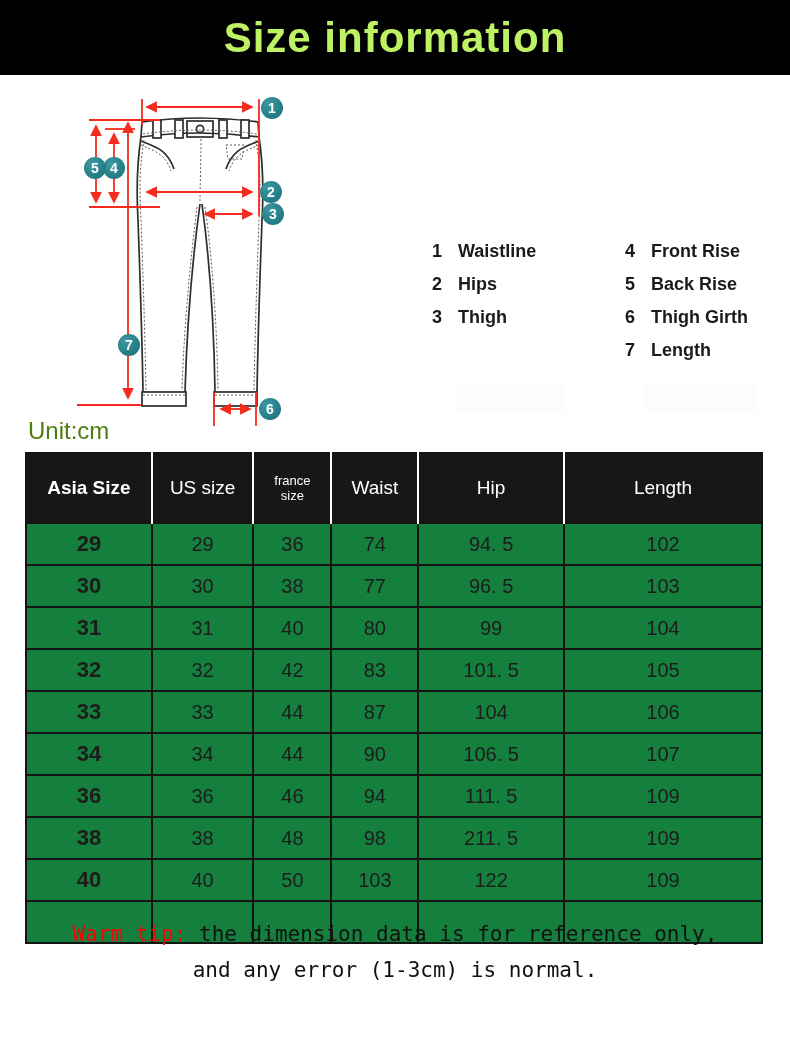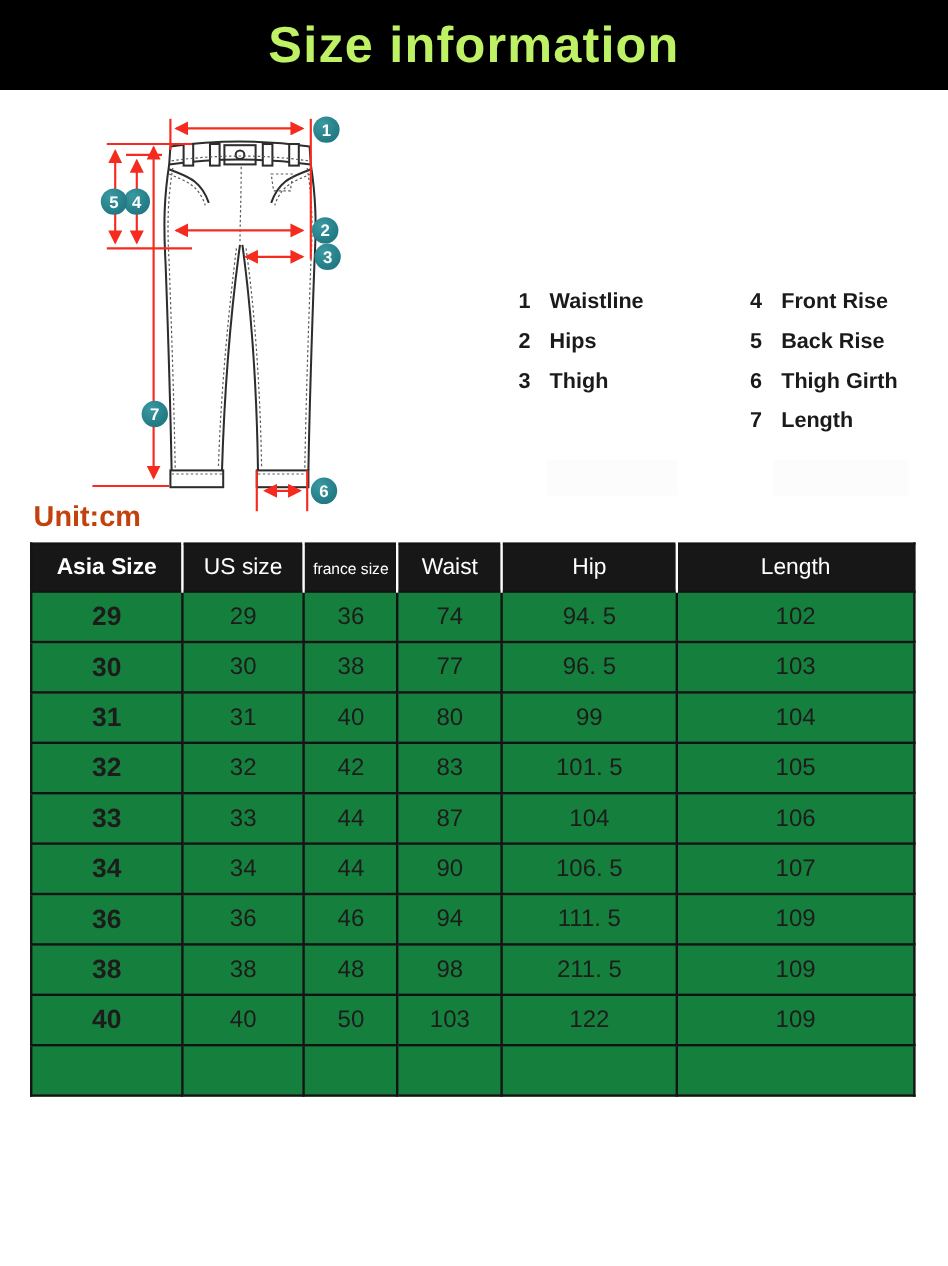--- a/index.html
+++ b/index.html
@@ -19,27 +19,27 @@
 
   
   .legend-col{position:absolute;width:190px;}
   .legend-item{display:flex;align-items:baseline;height:33px;font-size:18px;font-weight:700;color:#1a1a1a;}
   .legend-item .ln{width:26px;flex:0 0 26px;}
   .legend-item .ll{white-space:nowrap;}
 
   .watermark-box{position:absolute;height:30px;background:#fcfcfc;}
 
   
-  .unit-label{position:absolute;left:28px;top:417px;font-size:24px;font-weight:700;color:#c2410c;}
+  .unit-label{position:absolute;left:28px;top:417px;font-size:24px;font-weight:400;color:#4d7c0f;}
 
   
   .size-table{position:absolute;left:25px;top:452px;width:738px;border-collapse:collapse;
               table-layout:fixed;border:2px solid #141414;}
   .size-table th{background:#171717;color:#ffffff;height:38px;font-size:19px;font-weight:400;
-                 border-left:2px solid #ffffff;padding:0;text-align:center;}
+                 border-left:2px solid #ffffff;padding:15px;text-align:center;}
   .size-table th:first-child{border-left:none;font-weight:700;}
   .size-table th.small{font-size:13px;margin-left:35px;}
   .size-table td{height:40px;border:2px solid #141414;text-align:center;font-size:20px;
                  color:#1c1c1c;padding:0;background:#15803d;}
   .size-table td.asia{font-weight:700;font-size:22px;}
 
   
   .warm-tip{position:absolute;left:0;top:916px;width:790px;text-align:center;
             font-family:"DejaVu Sans Mono","Liberation Mono",monospace;
             font-size:21px;line-height:36px;color:#111111;}
@@ -256,14 +256,18 @@
           <td class="asia"></td>
           <td></td>
           <td></td>
           <td></td>
           <td></td>
           <td></td>
         </tr>
       </tbody>
   </table>
 
+  <div class="warm-tip">
+    <div><span class="red">Warm tip:</span><span> the dimension data is for reference only,</span></div>
+    <div>and any error (1-3cm) is normal.</div>
+  </div>
 
 </div>
 
 </body></html>

